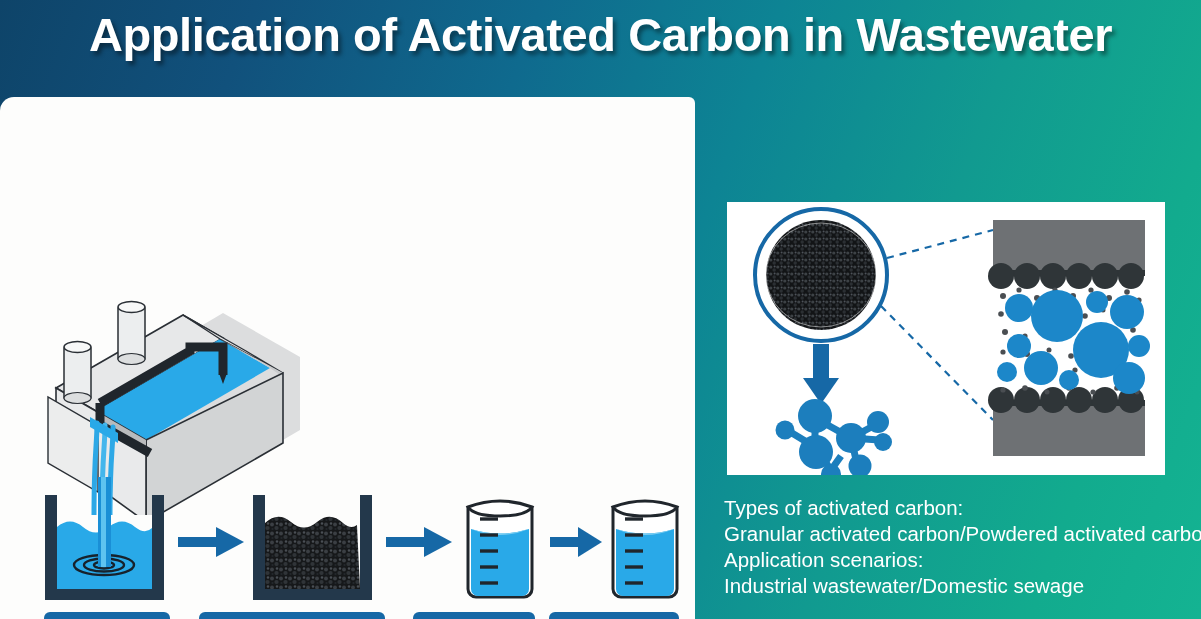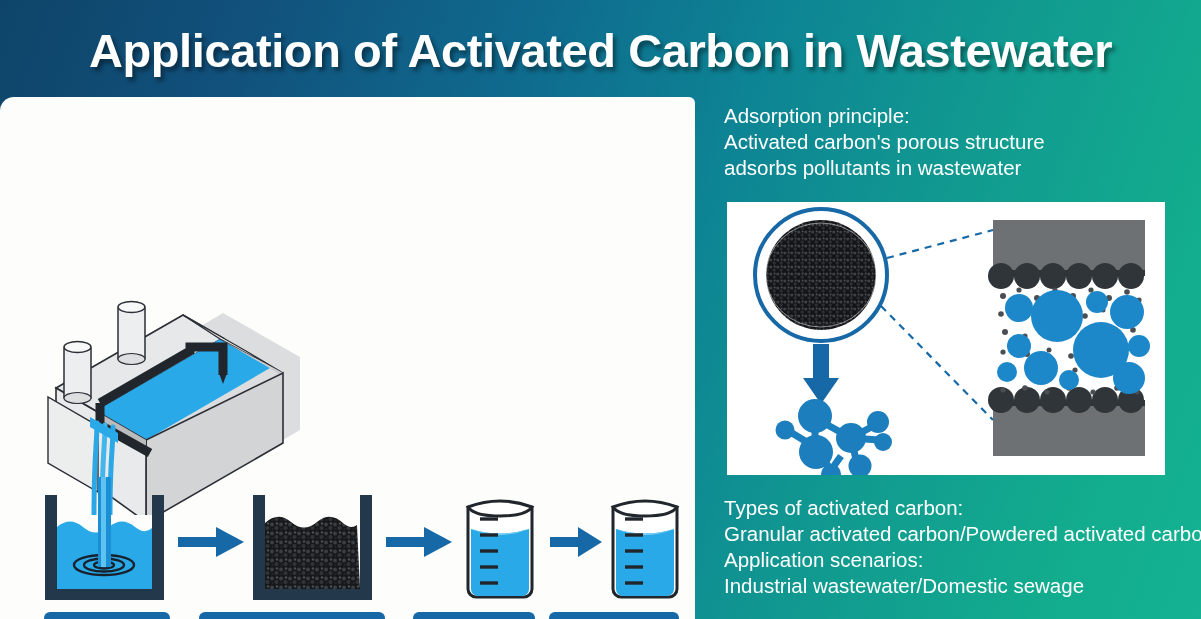--- a/index.html
+++ b/index.html
@@ -7,21 +7,21 @@
   body {
     font-family:"Liberation Sans", sans-serif;
     background: linear-gradient(110deg,
        #0e4469 0%, #11517c 18%, #0f6a8e 38%,
        #0d8494 55%, #119a90 72%, #12ab8e 88%, #14b392 100%);
     position:relative;
   }
 
   
   #header {
-    position:absolute; left:0; top:0; width:1201px; height:97px;margin-top:16px;
+    position:absolute; left:0; top:0; width:1201px; height:97px;
   }
   #title {
     position:absolute; left:0; top:-2px; width:1201px;
     text-align:center;
     font-size:47px; font-weight:bold; color:#ffffff;
     letter-spacing:-0.4px;
     text-shadow: 3px 4px 4px rgba(0,0,0,0.42);
     line-height:74px;
     white-space:nowrap;
   }
@@ -222,25 +222,20 @@
   <div class="proc-label" id="label-2">
     
   </div>
   <div class="proc-label" id="label-3">
     
   </div>
 </div>
 
 <div id="right-panel">
 
-  <div class="right-text" id="adsorption-text">
-    <div>Adsorption principle:</div>
-    <div>Activated carbon's porous structure</div>
-    <div>adsorbs pollutants in wastewater</div>
-  </div>
 
   <div id="porous-card">
     <svg width="438" height="273" viewBox="0 0 438 273">
       <defs>
         <clipPath id="circClip">
             <circle cx="94" cy="73" r="55"></circle>
           </clipPath>
         <pattern id="granules2" width="7" height="7" patternUnits="userSpaceOnUse">
           <rect width="7" height="7" fill="#121416"></rect>
           <circle cx="1.8" cy="2" r="1.6" fill="#3d4246"></circle>

